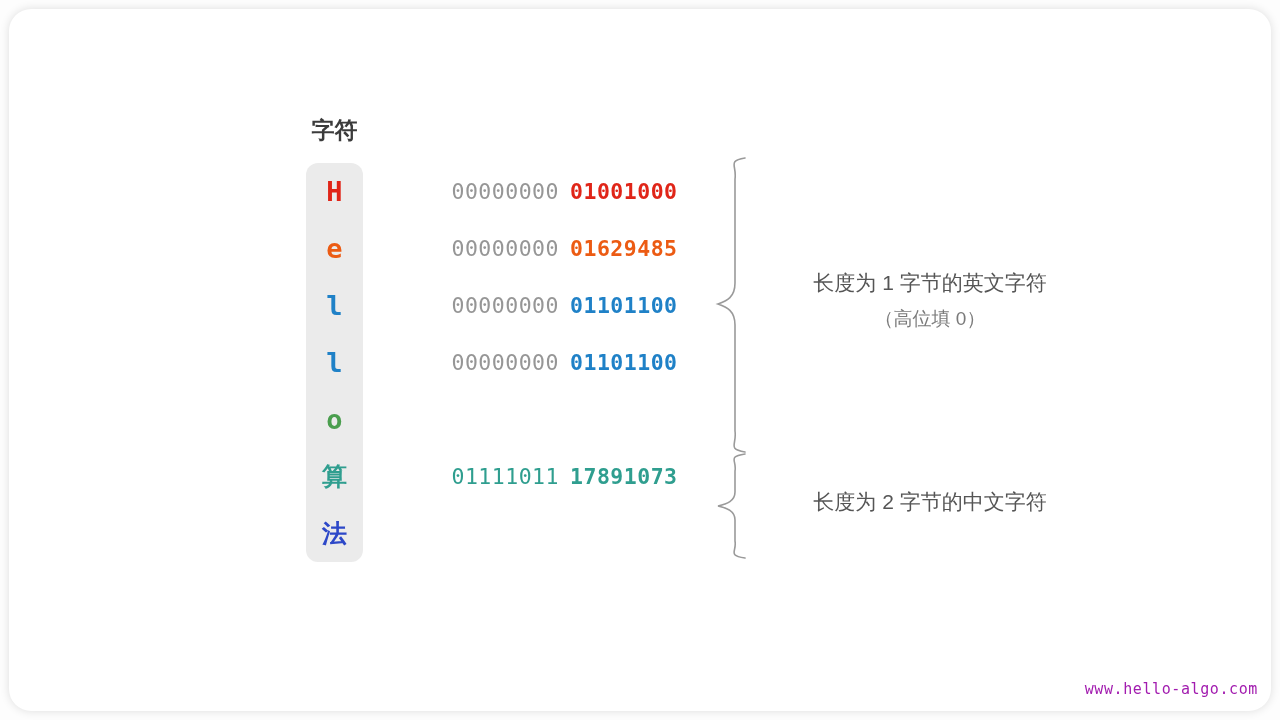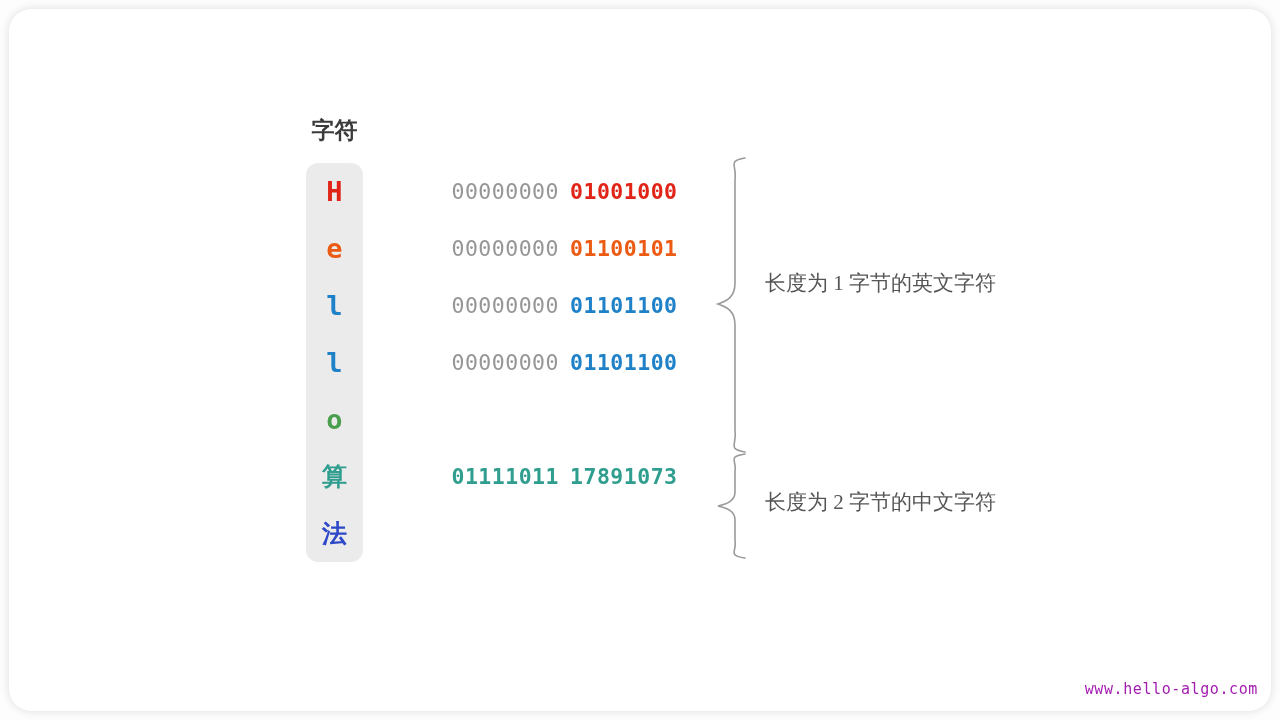--- a/index.html
+++ b/index.html
@@ -97,35 +97,36 @@
   .row-bits {
     flex: 1 1 auto;
     text-align: center;
     font-family: "DejaVu Sans Mono", monospace;
     font-size: 21.5px;
     letter-spacing: 0.5px;
     padding-left: 40px;
     white-space: nowrap;
   }
   .byte-hi { color: #969696; font-weight: normal; }
-  .byte-hi.strong { font-weight: bold; text-align: center; }
+  .byte-hi.strong { font-weight: normal; text-align: center; }
   .byte-lo { font-weight: bold; }
   .bit-gap { display: inline-block; width: 11px; }
 
   
   .brace { position: absolute; }
 
   
   .annotation {
     position: absolute;
     color: #555555;
     font-size: 21px;
     line-height: 36px;
+    text-align: center;
     white-space: nowrap;
-    font-family: Liberation Serif, serif;
+    font-family: Liberation Sans, sans-serif;
   }
   #annotation-1 { left: 765px; top: 265px; width: 330px; }
   #annotation-2 { left: 765px; top: 484px; width: 330px; }
   .annotation .sub { color: #7a7a7a; font-size: 19px; }
 
   
   #watermark {
     position: absolute;
     right: 22px;
     bottom: 22px;
@@ -146,21 +147,21 @@
 
   <div id="char-column-bg"></div>
 
   <div id="rows">
       <div class="row" style="top: 163px;">
         <div class="row-char" style="color: rgb(224, 37, 24);">H</div>
         <div class="row-bits"><span class="byte-hi">00000000</span><span class="bit-gap"></span><span class="byte-lo" style="color: rgb(224, 37, 24);">01001000</span></div>
       </div>
       <div class="row" style="top: 220px;">
         <div class="row-char" style="color: rgb(236, 91, 19);">e</div>
-        <div class="row-bits"><span class="byte-hi">00000000</span><span class="bit-gap"></span><span class="byte-lo" style="color: rgb(236, 91, 19);">01100101</span></div>
+        <div class="row-bits"><span class="byte-hi">00000000</span><span class="bit-gap"></span><span class="byte-lo" style="color: rgb(236, 91, 19);">01629485</span></div>
       </div>
       <div class="row" style="top: 277px;">
         <div class="row-char" style="color: rgb(31, 129, 199);">l</div>
         <div class="row-bits"><span class="byte-hi">00000000</span><span class="bit-gap"></span><span class="byte-lo" style="color: rgb(31, 129, 199);">01101100</span></div>
       </div>
       <div class="row" style="top: 334px;">
         <div class="row-char" style="color: rgb(31, 129, 199);">l</div>
         <div class="row-bits"><span class="byte-hi">00000000</span><span class="bit-gap"></span><span class="byte-lo" style="color: rgb(31, 129, 199);">01101100</span></div>
       </div>
       <div class="row" style="top: 391px;">
@@ -190,20 +191,21 @@
              C 14 6, 24 9, 22 20
              L 22 41
              C 22 50, 14 53, 5 55
              C 14 57, 22 60, 22 69
              L 22 90
              C 24 101, 14 104, 32 107" fill="none" stroke="#9a9a9a" stroke-width="1.6" stroke-linecap="round"></path>
   </svg>
 
   <div class="annotation" id="annotation-1">
     <div>长度为 1 字节的英文字符</div>
+    <div class="sub">（高位填 0）</div>
   </div>
 
   <div class="annotation" id="annotation-2">
     <div>长度为 2 字节的中文字符</div>
   </div>
 
   <div id="watermark">www.hello-algo.com</div>
 
 </div>
 

